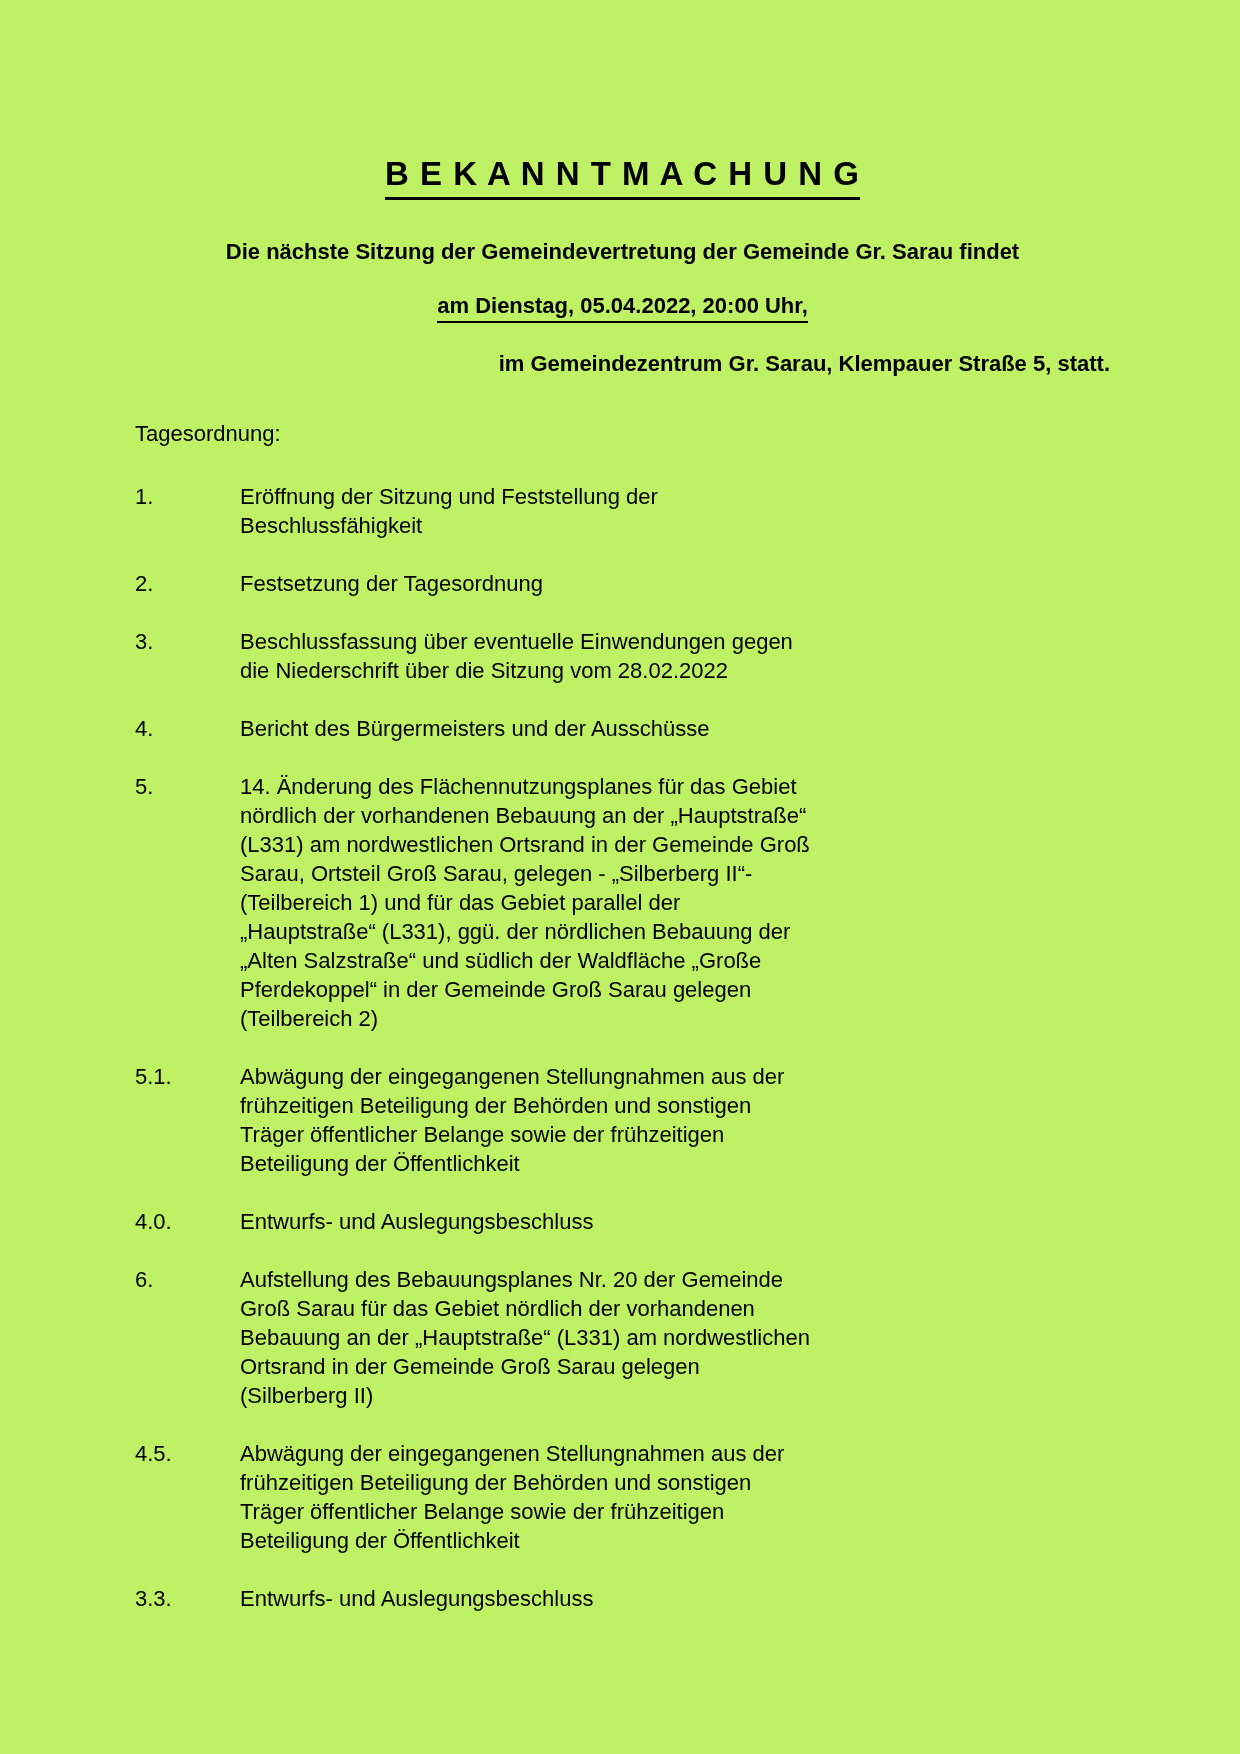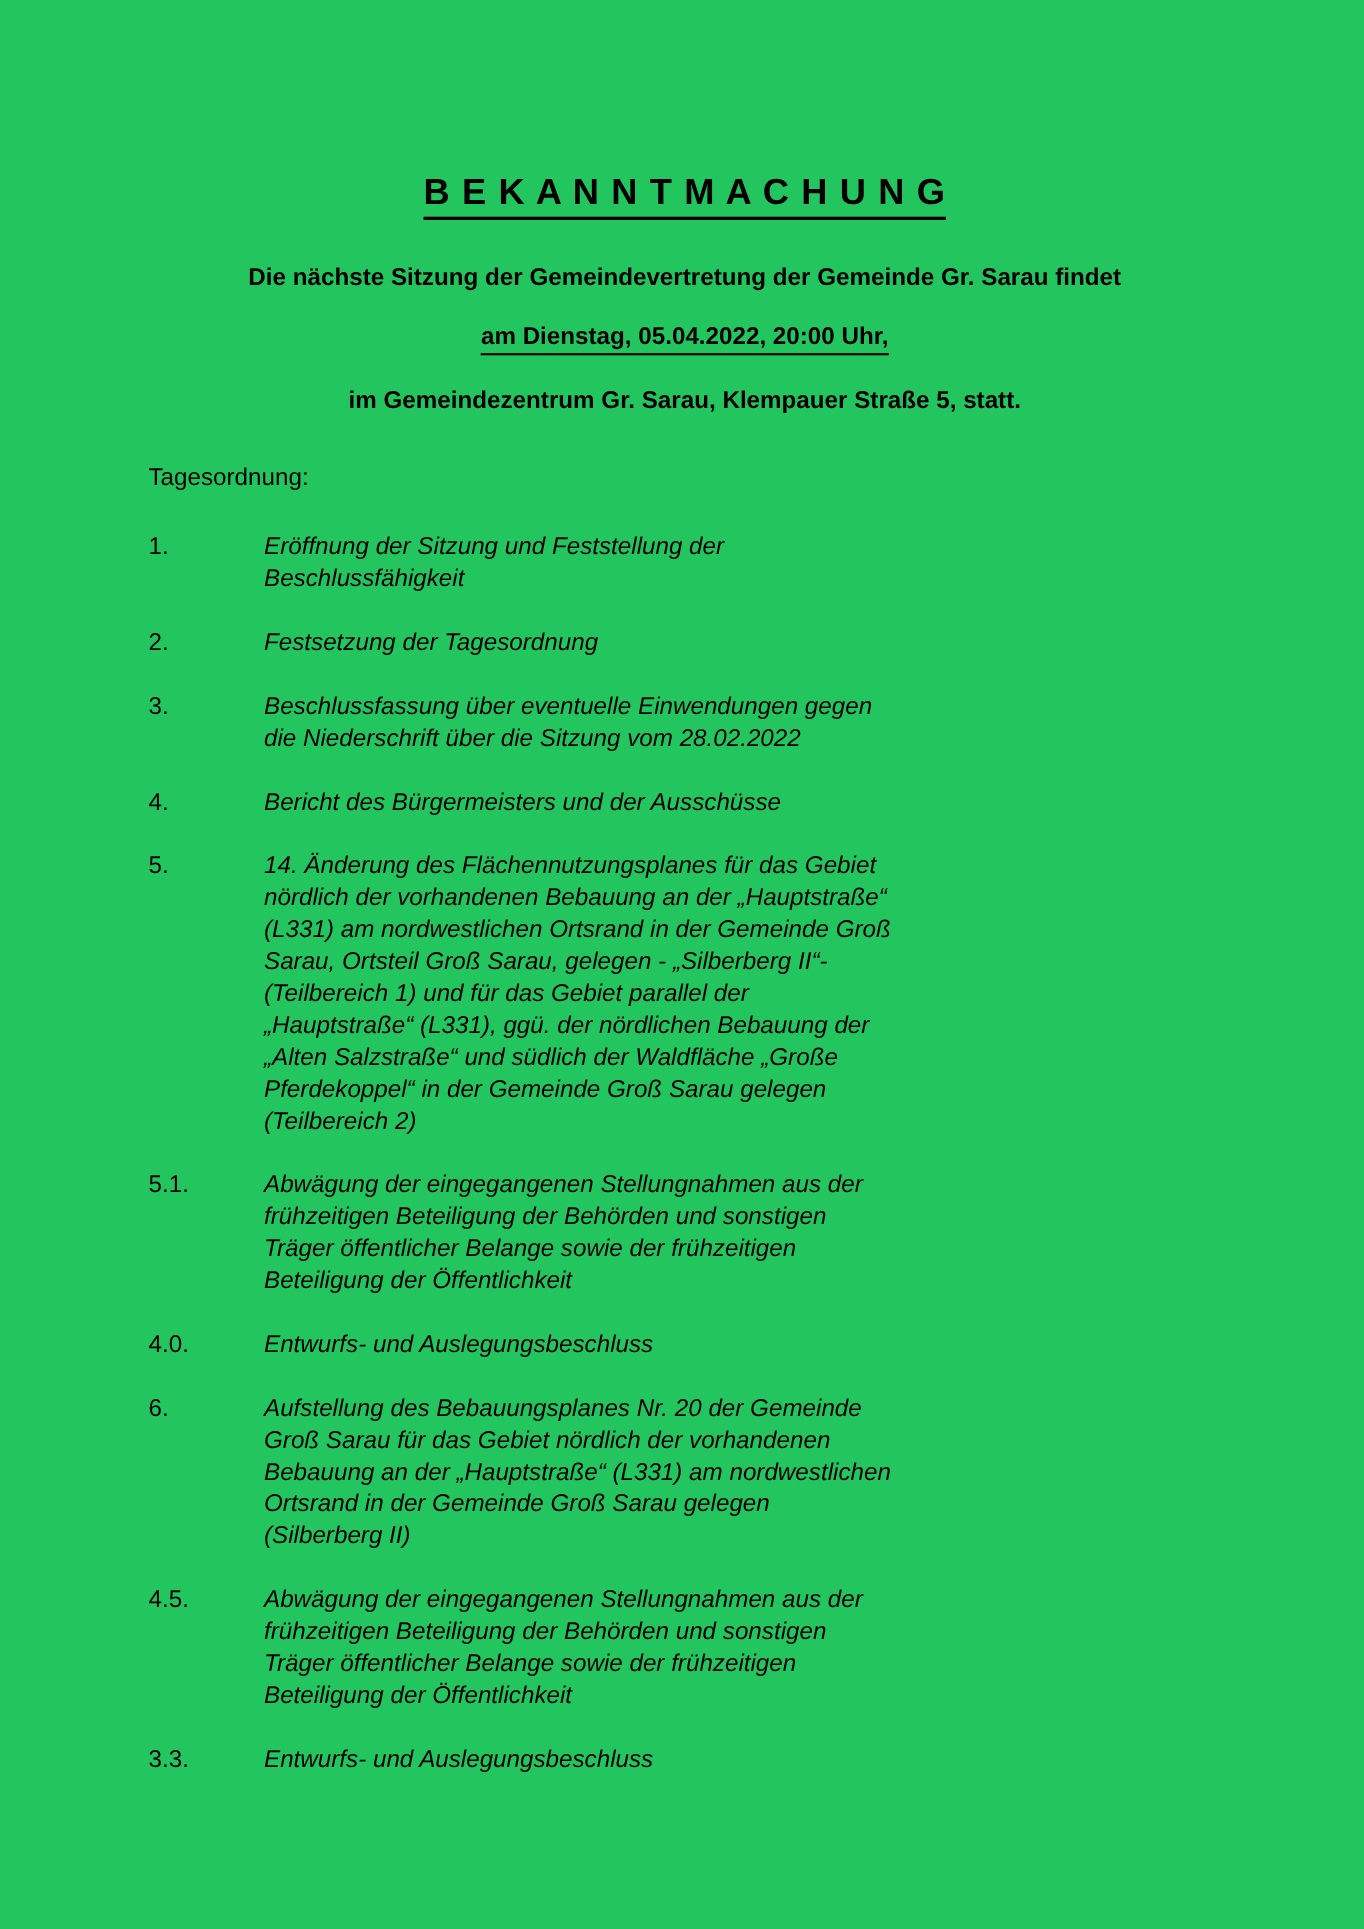--- a/index.html
+++ b/index.html
@@ -12,21 +12,21 @@
     height: 1754px;
     font-family: "Liberation Sans", "DejaVu Sans", sans-serif;
     color: #000000;
     -webkit-font-smoothing: antialiased;
   }
   .doc {
     box-sizing: border-box;
     width: 1240px;
     height: 1754px;
     padding: 155px 130px 0 135px;
-    background: #22c55e;
+    background: #bef264;
     overflow: hidden;
   }
   .title-wrap {
     text-align: center;
     margin-bottom: 37px;
   }
   .doc-title {
     display: inline-block;
     font-size: 33px;
     font-weight: bold;
@@ -37,21 +37,21 @@
     white-space: nowrap;
   }
   .intro-line {
     text-align: center;
     font-size: 22px;
     font-weight: bold;
     line-height: 29px;
   }
   .intro-1 { margin-bottom: 25px; }
   .intro-2 { margin-bottom: 26px; }
-  .intro-3 { margin-bottom: 41px; }
+  .intro-3 { margin-bottom: 41px; text-align: right; }
   .underlined {
     display: inline-block;
     border-bottom: 2px solid #000;
     padding-bottom: 1px;
   }
   .agenda-heading {
     font-size: 22px;
     font-weight: normal;
     line-height: 29px;
     margin-bottom: 34px;
@@ -64,21 +64,20 @@
   .agenda-num {
     flex: 0 0 105px;
     font-size: 22px;
     line-height: 29px;
   }
   .agenda-text {
     flex: 1 1 auto;
     font-size: 22px;
     line-height: 29px;
     white-space: pre-line;
-    font-style: italic;
   }
 </style>
 </head>
 <body>
 
 <div class="doc">
 
   <div class="title-wrap">
     <span class="doc-title">B E K A N N T M A C H U N G</span>
   </div>

